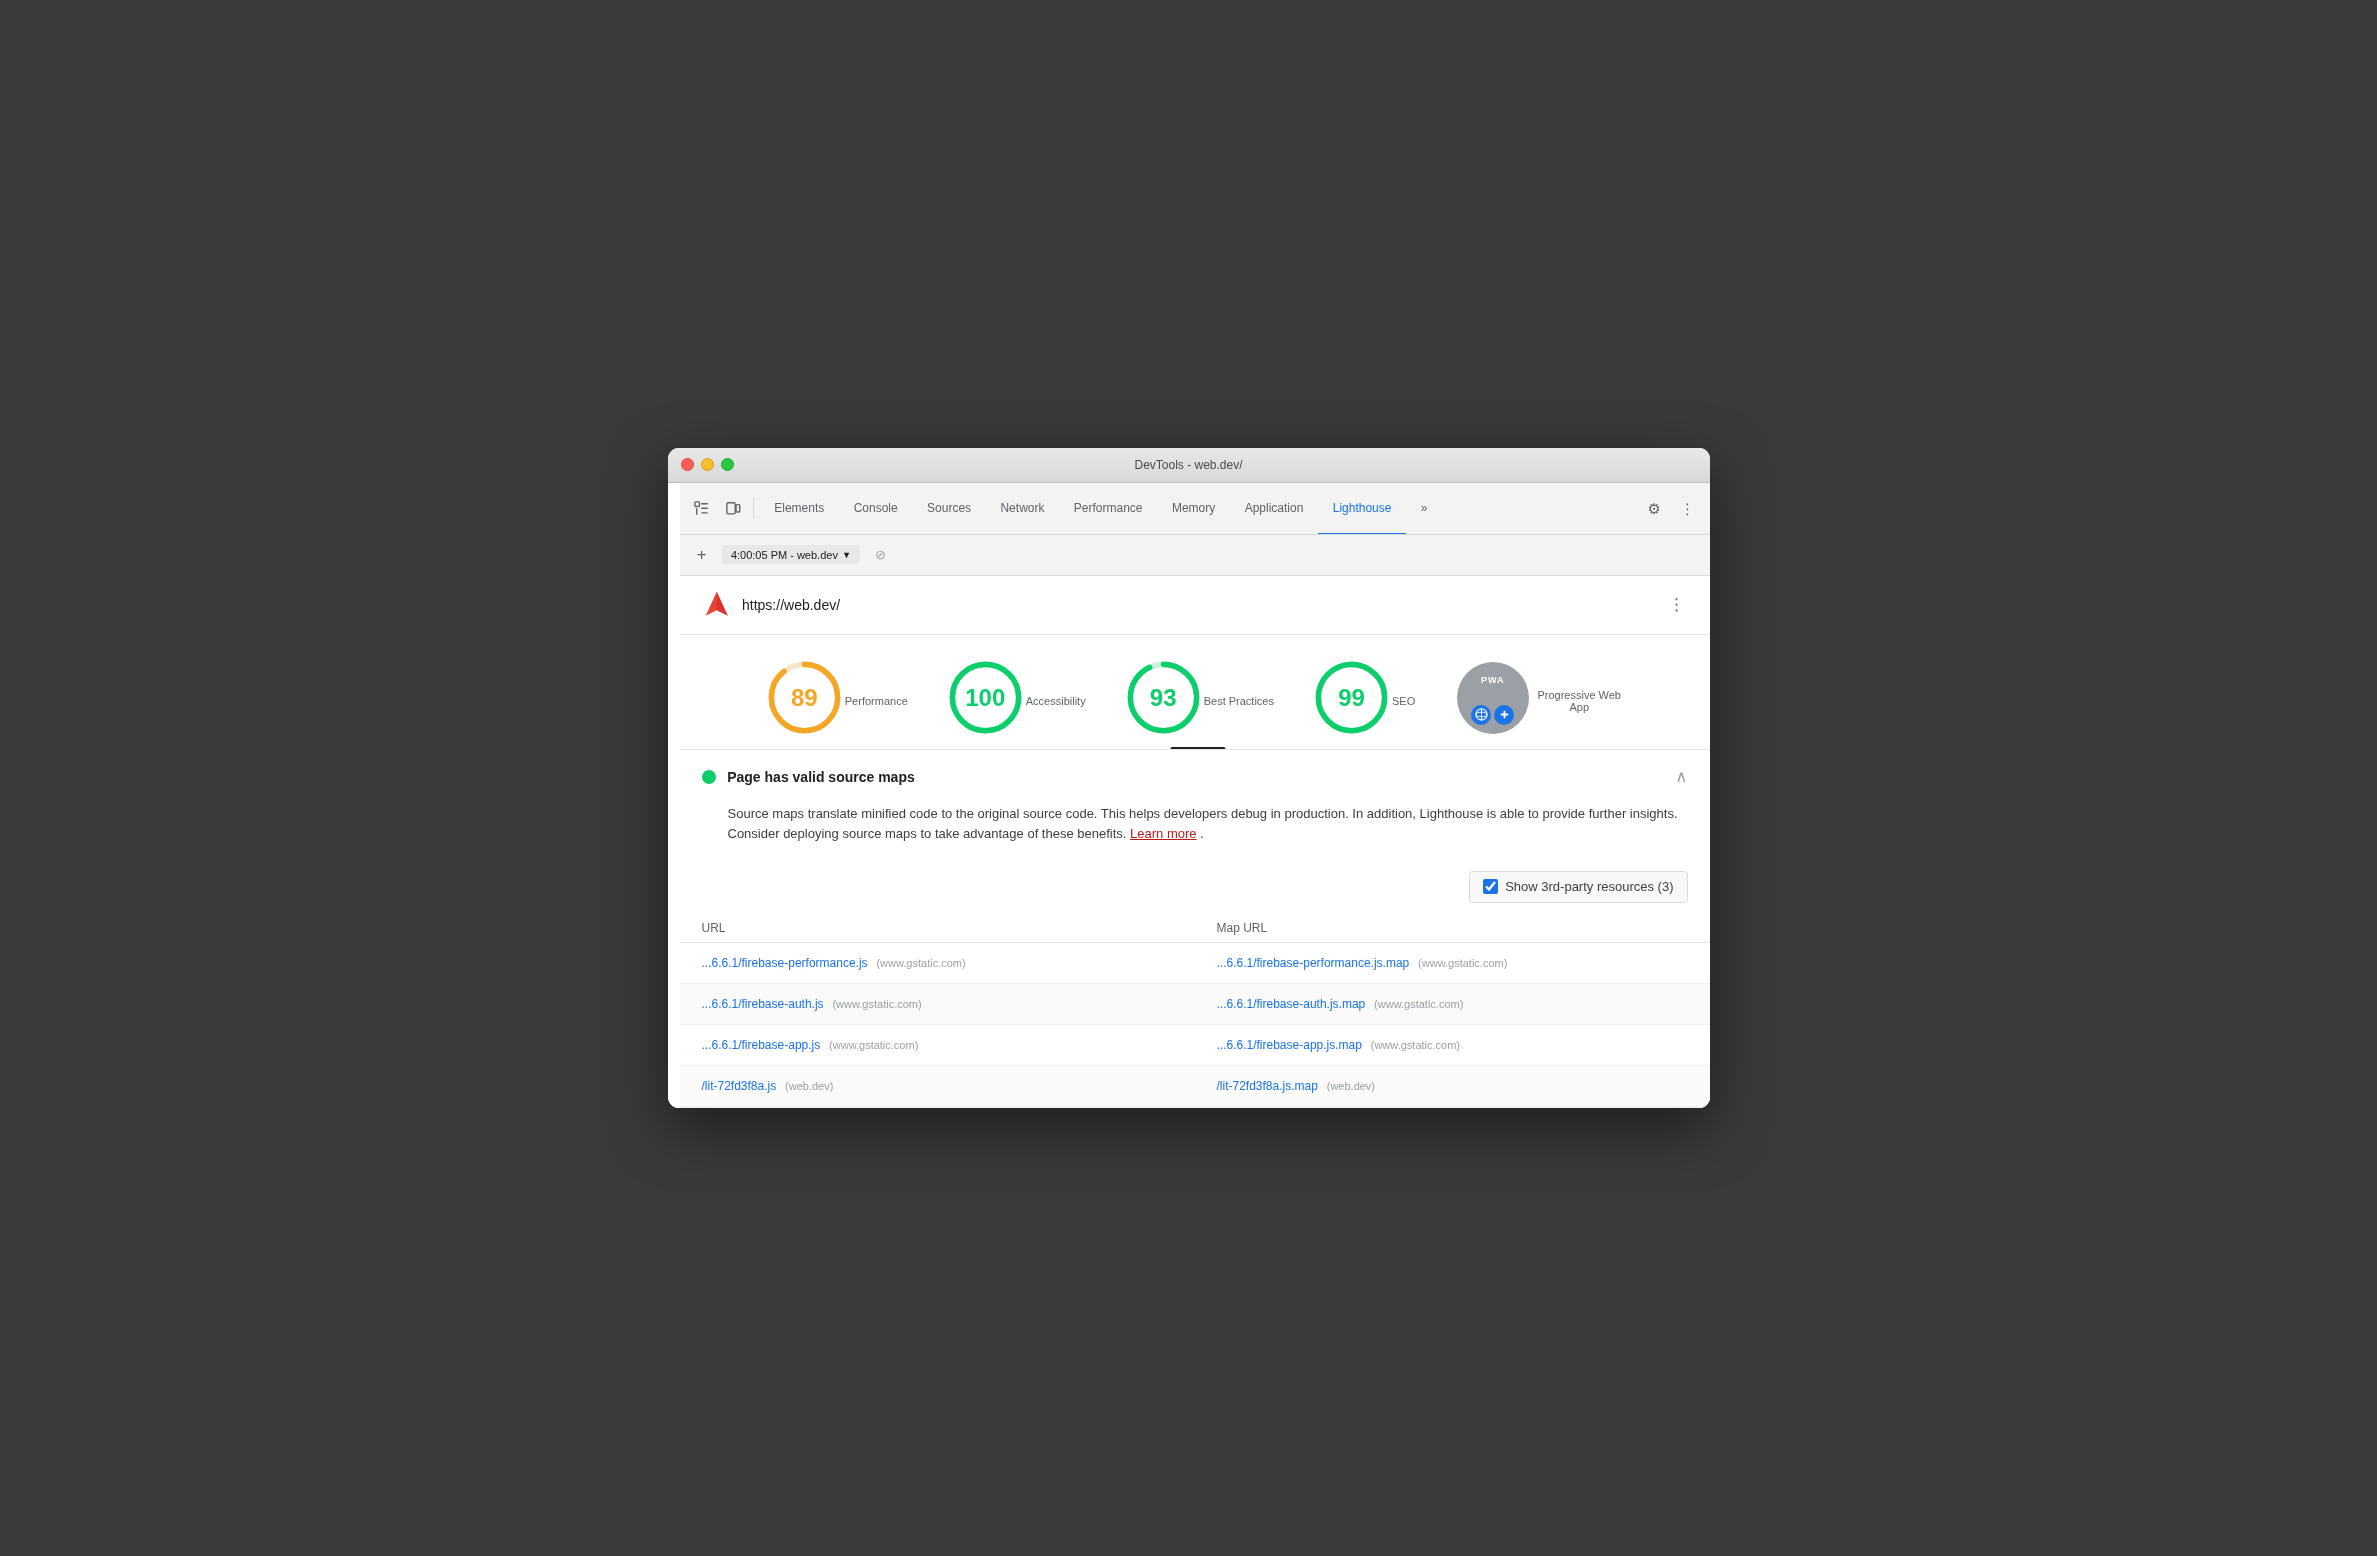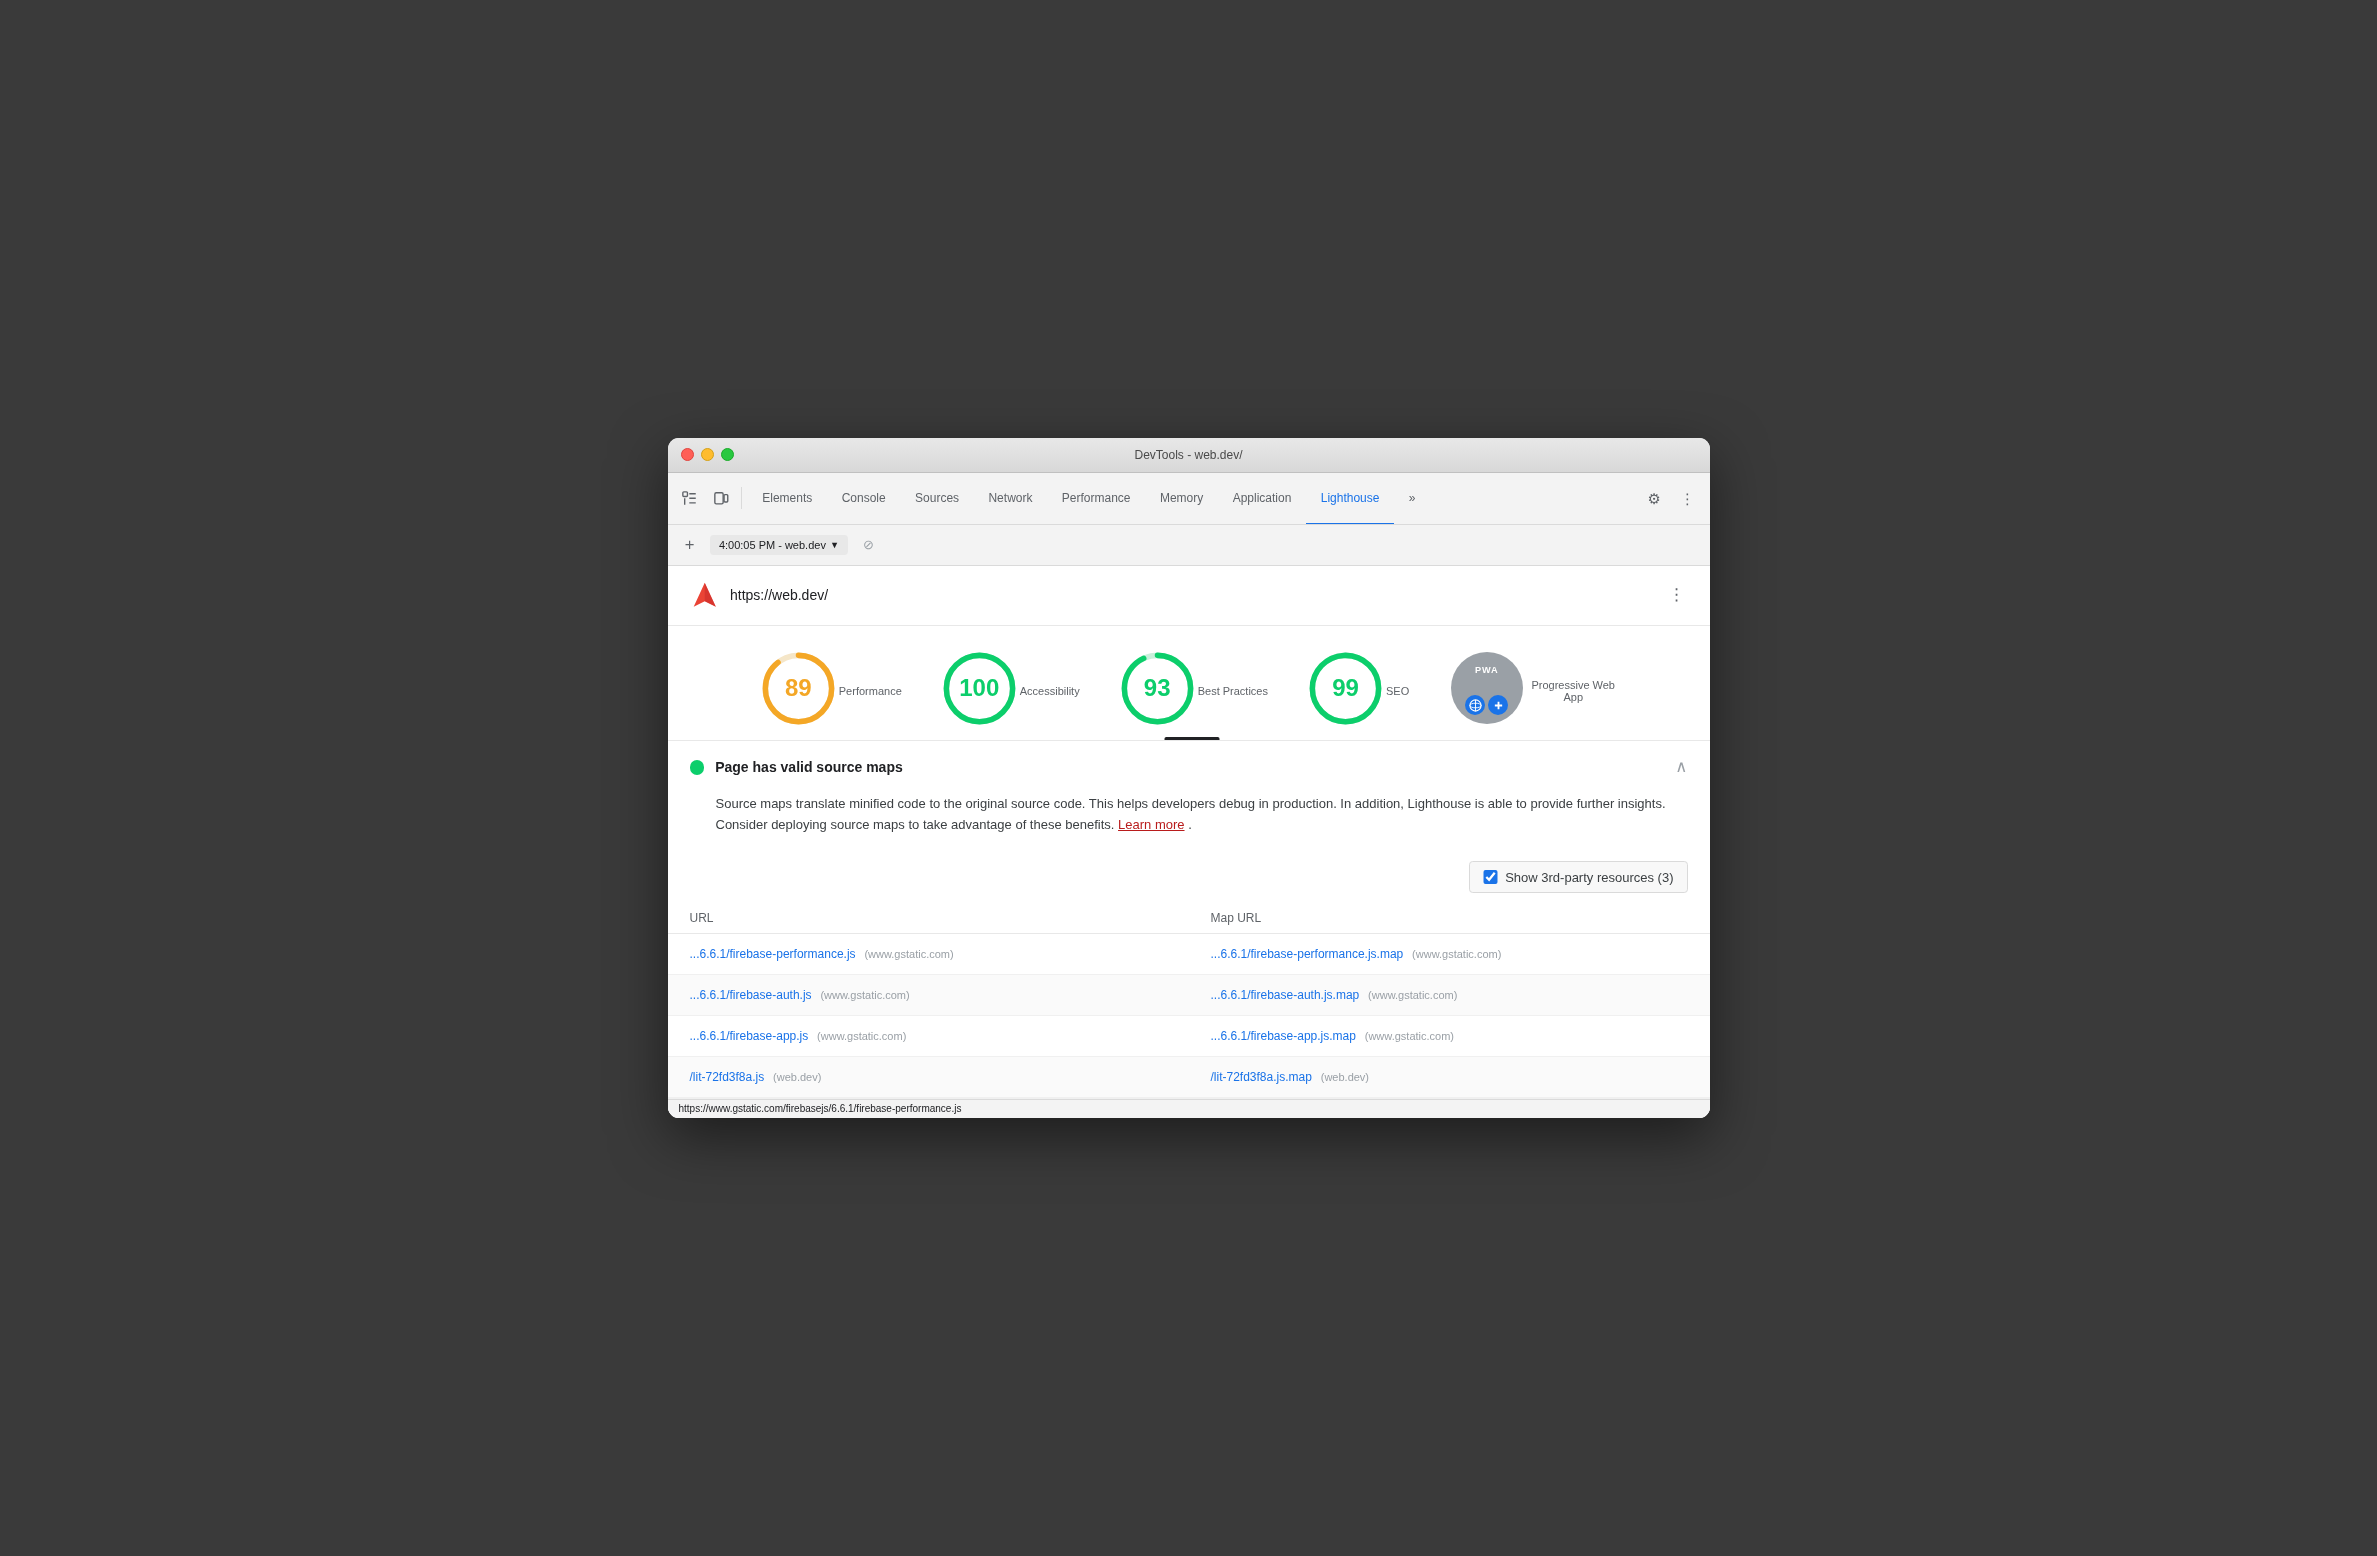--- a/index.html
+++ b/index.html
@@ -52,20 +52,21 @@
 
     .title-bar-text {
       font-size: 12px;
       color: #4a4a4a;
       font-weight: 500;
     }
 
     
     .devtools {
       background: #ffffff;
+      padding-left: 12px;
     }
 
     
     .toolbar {
       background: #f3f3f3;
       border-bottom: 0.9px solid #dadada;
       display: flex;
       align-items: center;
       height: 52px;
       padding: 0 7.4px;
@@ -618,18 +619,15 @@
     <td>
       <a href="#">/lit-72fd3f8a.js.map</a>
       <span class="domain">(web.dev)</span>
     </td>
   </tr>
             </tbody>
         </table>
       </div>
     </div>
 
-    <div class="status-bar">
-      <span class="status-url">https://www.gstatic.com/firebasejs/6.6.1/firebase-performance.js</span>
-    </div>
   </div>
 </div>
 
 
 </body></html>

